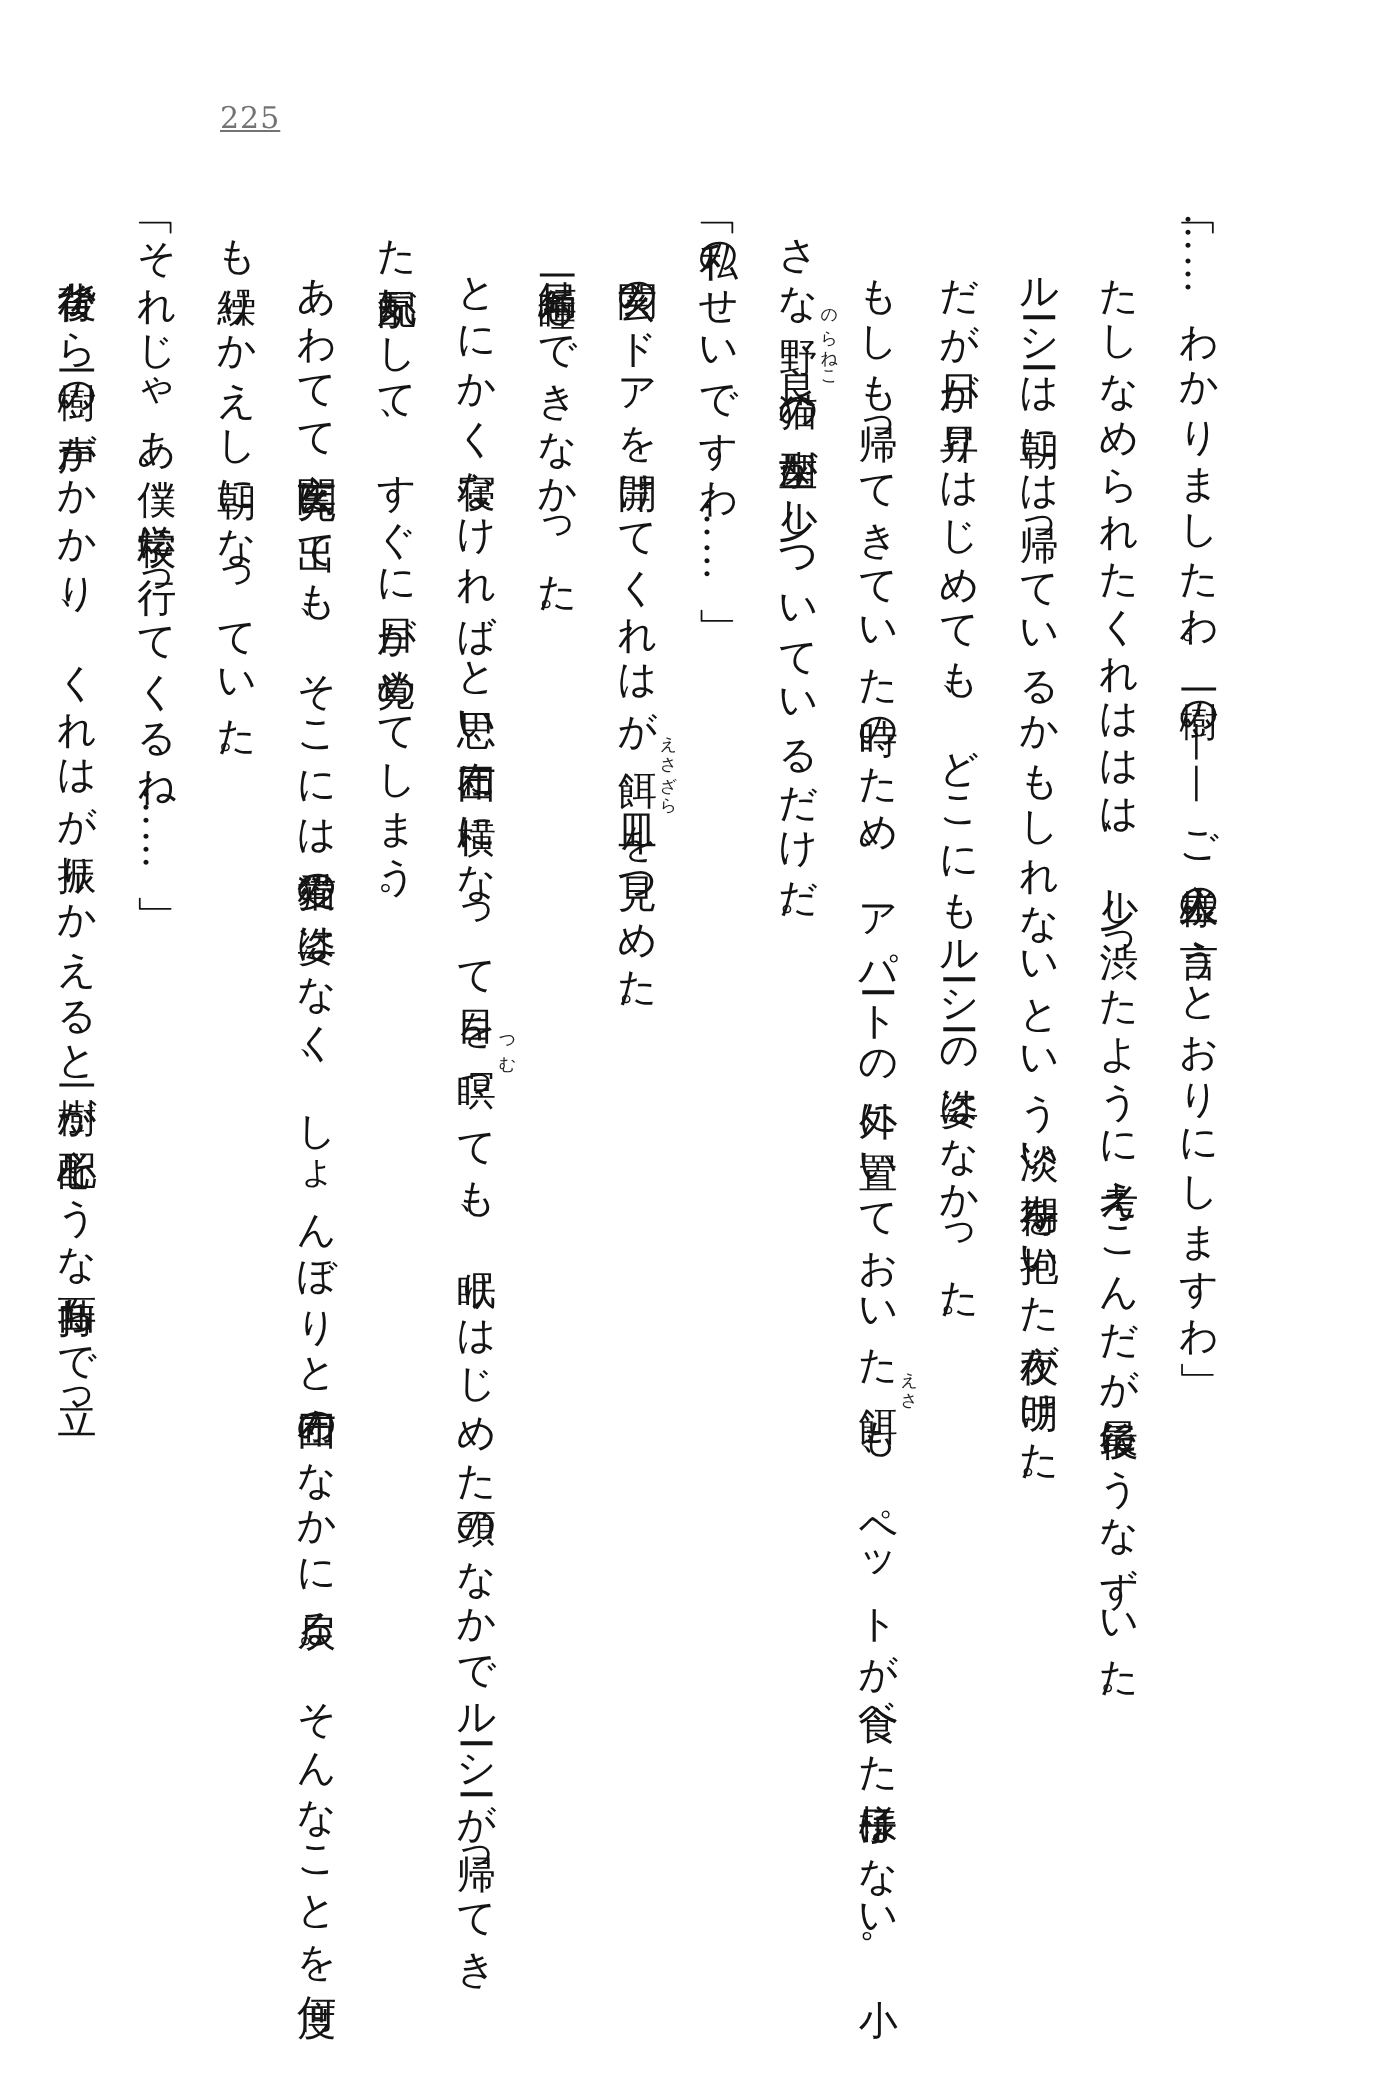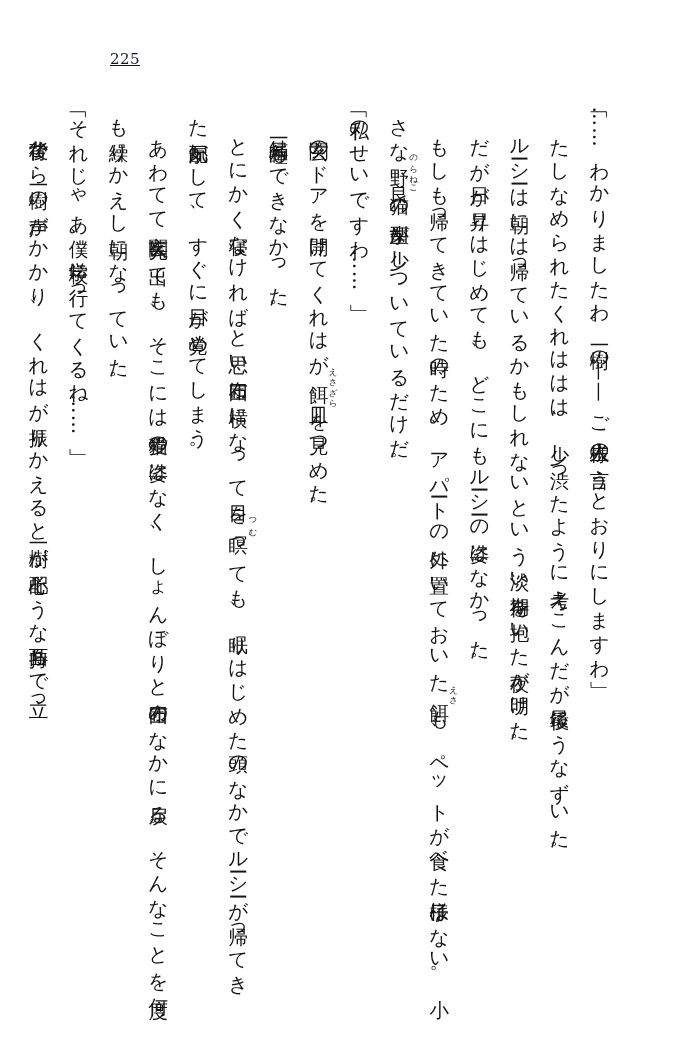--- a/index.html
+++ b/index.html
@@ -22,21 +22,21 @@
     box-sizing: border-box;
   }
 
   
   .page-number {
     position: absolute;
     top: 50px;
     left: 110px;
     font-size: 15px;
     letter-spacing: 0.5px;
-    color: #0f172a;
+    color: #737373;
     font-family: "DejaVu Serif", "Liberation Serif", serif;
     text-decoration: underline;
   }
 
   
   .text-block {
     position: absolute;
     top: 105px;
     right: 78px;
     left: 95px;

